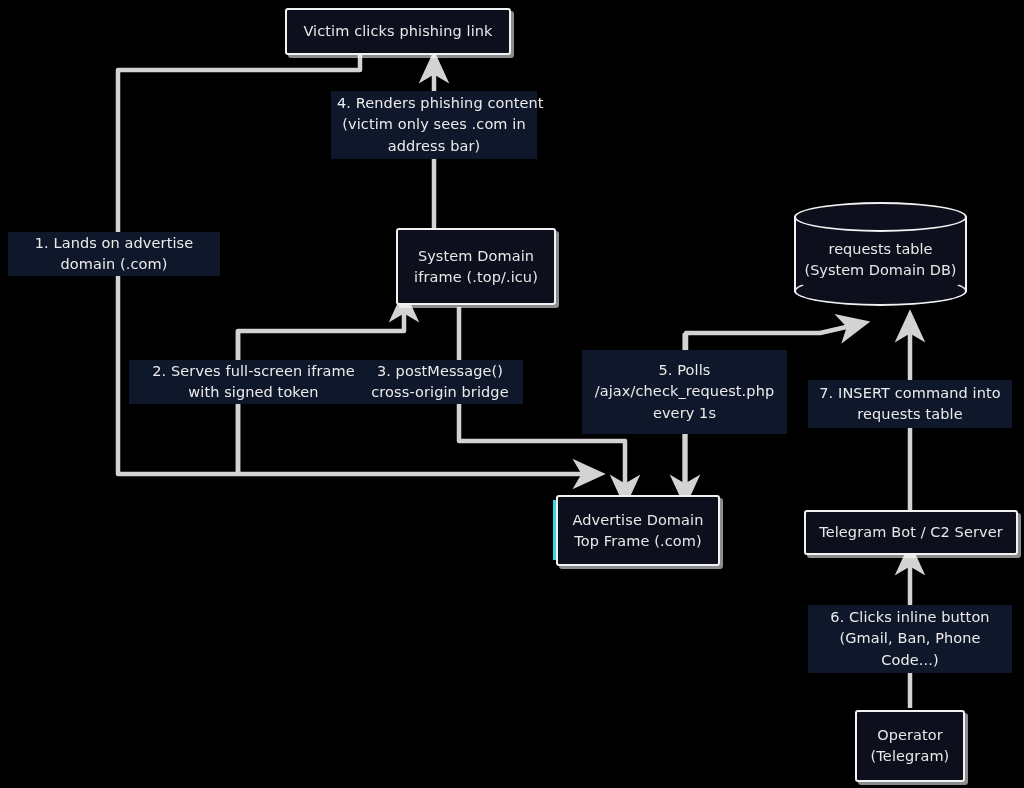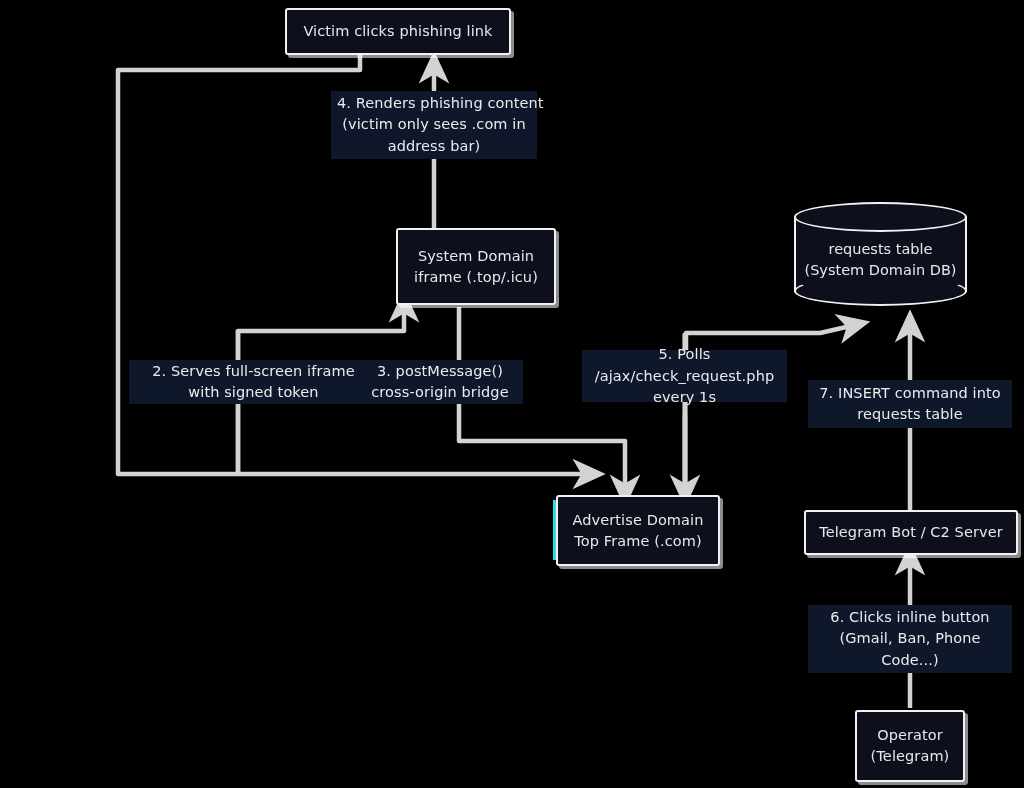--- a/index.html
+++ b/index.html
@@ -195,20 +195,26 @@
     </div>
   </div>
 
   <div class="node" style="left:855px; top:710px; width:110px; height:72px;">
     <div class="lines">
       <span class="l">Operator</span>
       <span class="l">(Telegram)</span>
     </div>
   </div>
 
+  <div class="elabel" style="left:8px; top:232px; width:212px; height:44px;">
+    <div class="lines">
+      <span class="l">1. Lands on advertise</span>
+      <span class="l">domain (.com)</span>
+    </div>
+  </div>
 
   <div class="elabel" style="left:129px; top:360px; width:249px; height:44px;justify-content:flex-end;">
     <div class="lines">
       <span class="l">2. Serves full-screen iframe</span>
       <span class="l">with signed token</span>
     </div>
   </div>
 
   <div class="elabel" style="left:357px; top:360px; width:166px; height:44px;justify-content:center;">
     <div class="lines">
@@ -218,21 +224,21 @@
   </div>
 
   <div class="elabel" style="left:331px; top:91px; width:206px; height:68px;">
     <div class="lines">
       <span class="l">4. Renders phishing content</span>
       <span class="l">(victim only sees .com in</span>
       <span class="l">address bar)</span>
     </div>
   </div>
 
-  <div class="elabel" style="left:582px; top:350px; width:205px; height:52px;">
+  <div class="elabel" style="left:582px; top:350px; width:205px; height:84px;">
     <div class="lines">
       <span class="l">5. Polls</span>
       <span class="l">/ajax/check_request.php</span>
       <span class="l">every 1s</span>
     </div>
   </div>
 
   <div class="elabel" style="left:808px; top:605px; width:204px; height:68px;">
     <div class="lines">
       <span class="l">6. Clicks inline button</span>

